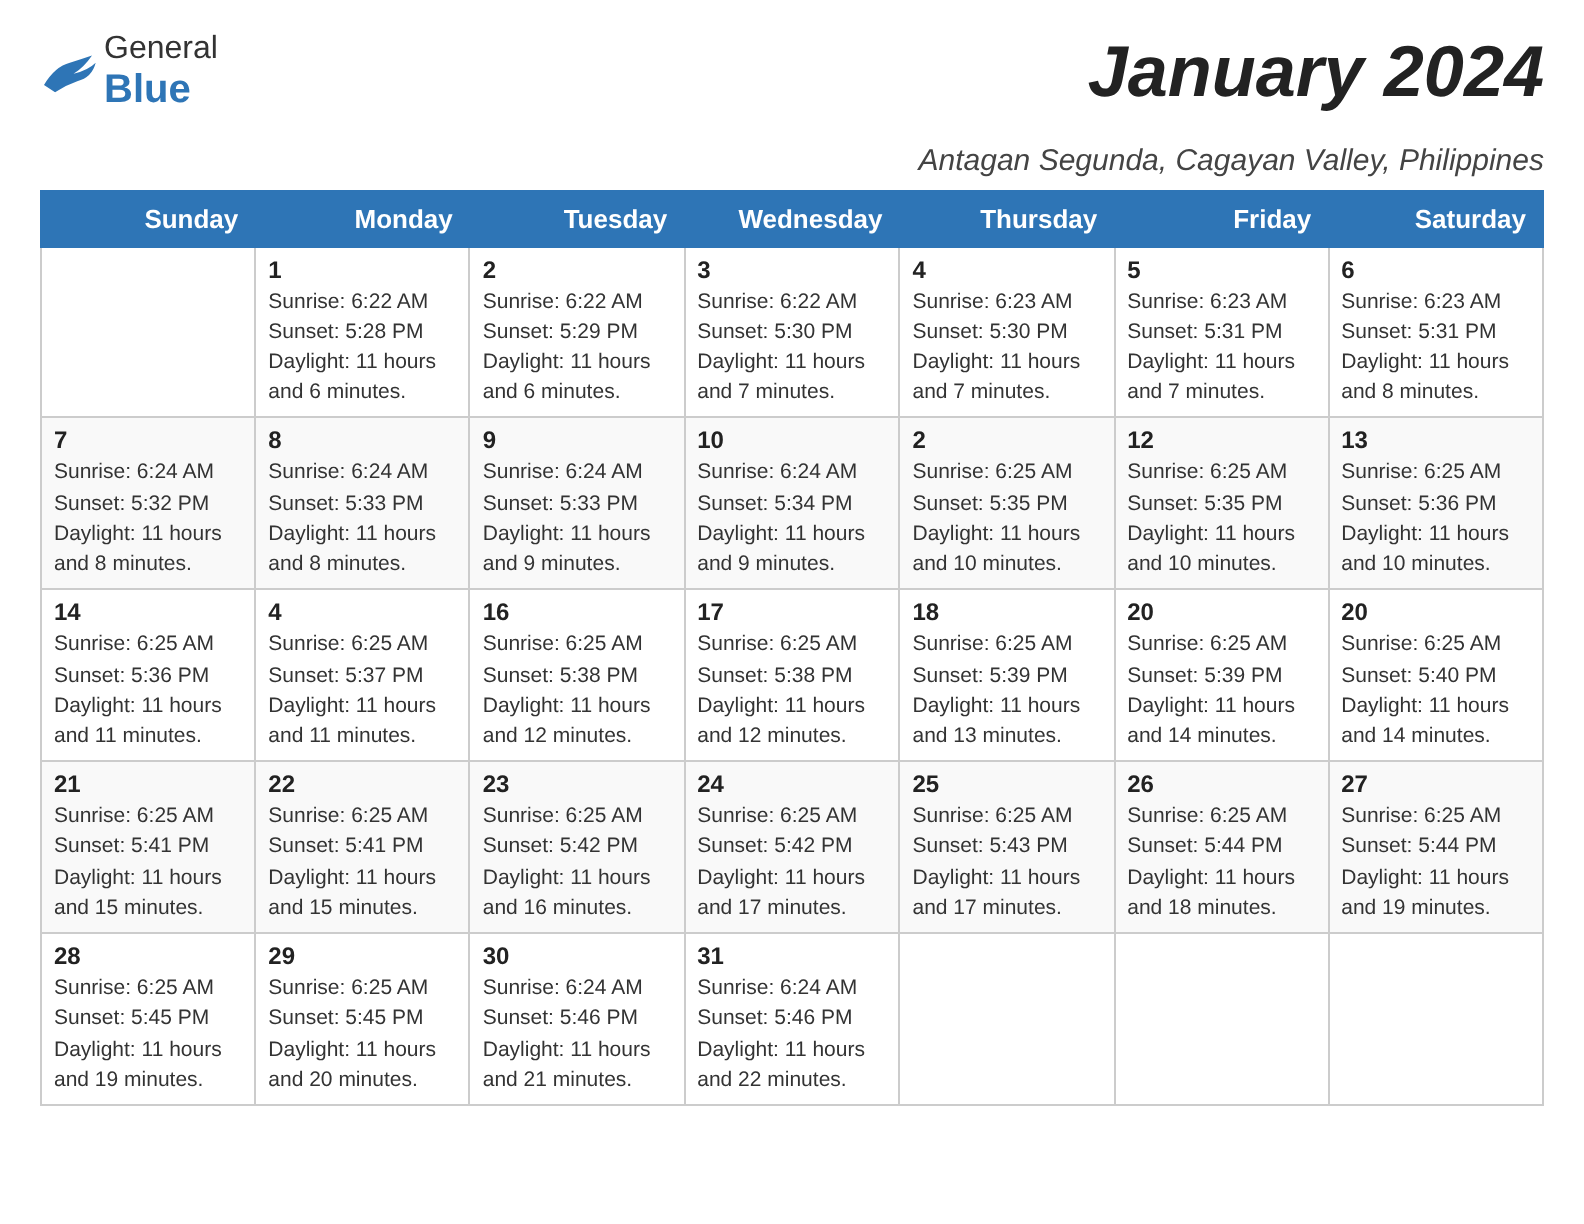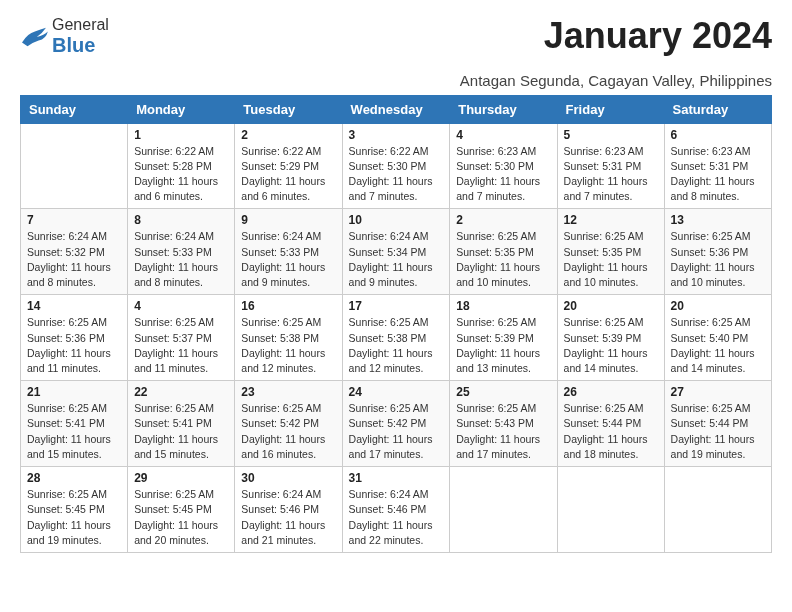--- a/index.html
+++ b/index.html
@@ -20,20 +20,21 @@
       display: flex;
       align-items: center;
       gap: 4px;
     }
     .logo-bird {
       width: 28px;
       height: 24px;
     }
     .title-area {
       text-align: right;
+      font-style: italic;
     }
     .cal-title {
       font-size: 36px;
       font-weight: bold;
       color: #222;
       line-height: 1.1;
     }
     .cal-subtitle {
       font-size: 15px;
       color: #444;
@@ -41,21 +42,21 @@
     }
     .calendar {
       width: 100%;
       border-collapse: collapse;
       margin-top: 6px;
       font-size: 11px;
     }
     .calendar th {
       background-color: #2e75b6;
       color: #fff;
-      text-align: left;
+      text-align: right;
       padding: 6px 8px;
       font-size: 13px;
       font-weight: bold;
       border: 1px solid #2e75b6;
     }
     .calendar td {
       border: 1px solid #ccc;
       vertical-align: top;
       padding: 4px 6px;
       width: 108px;

